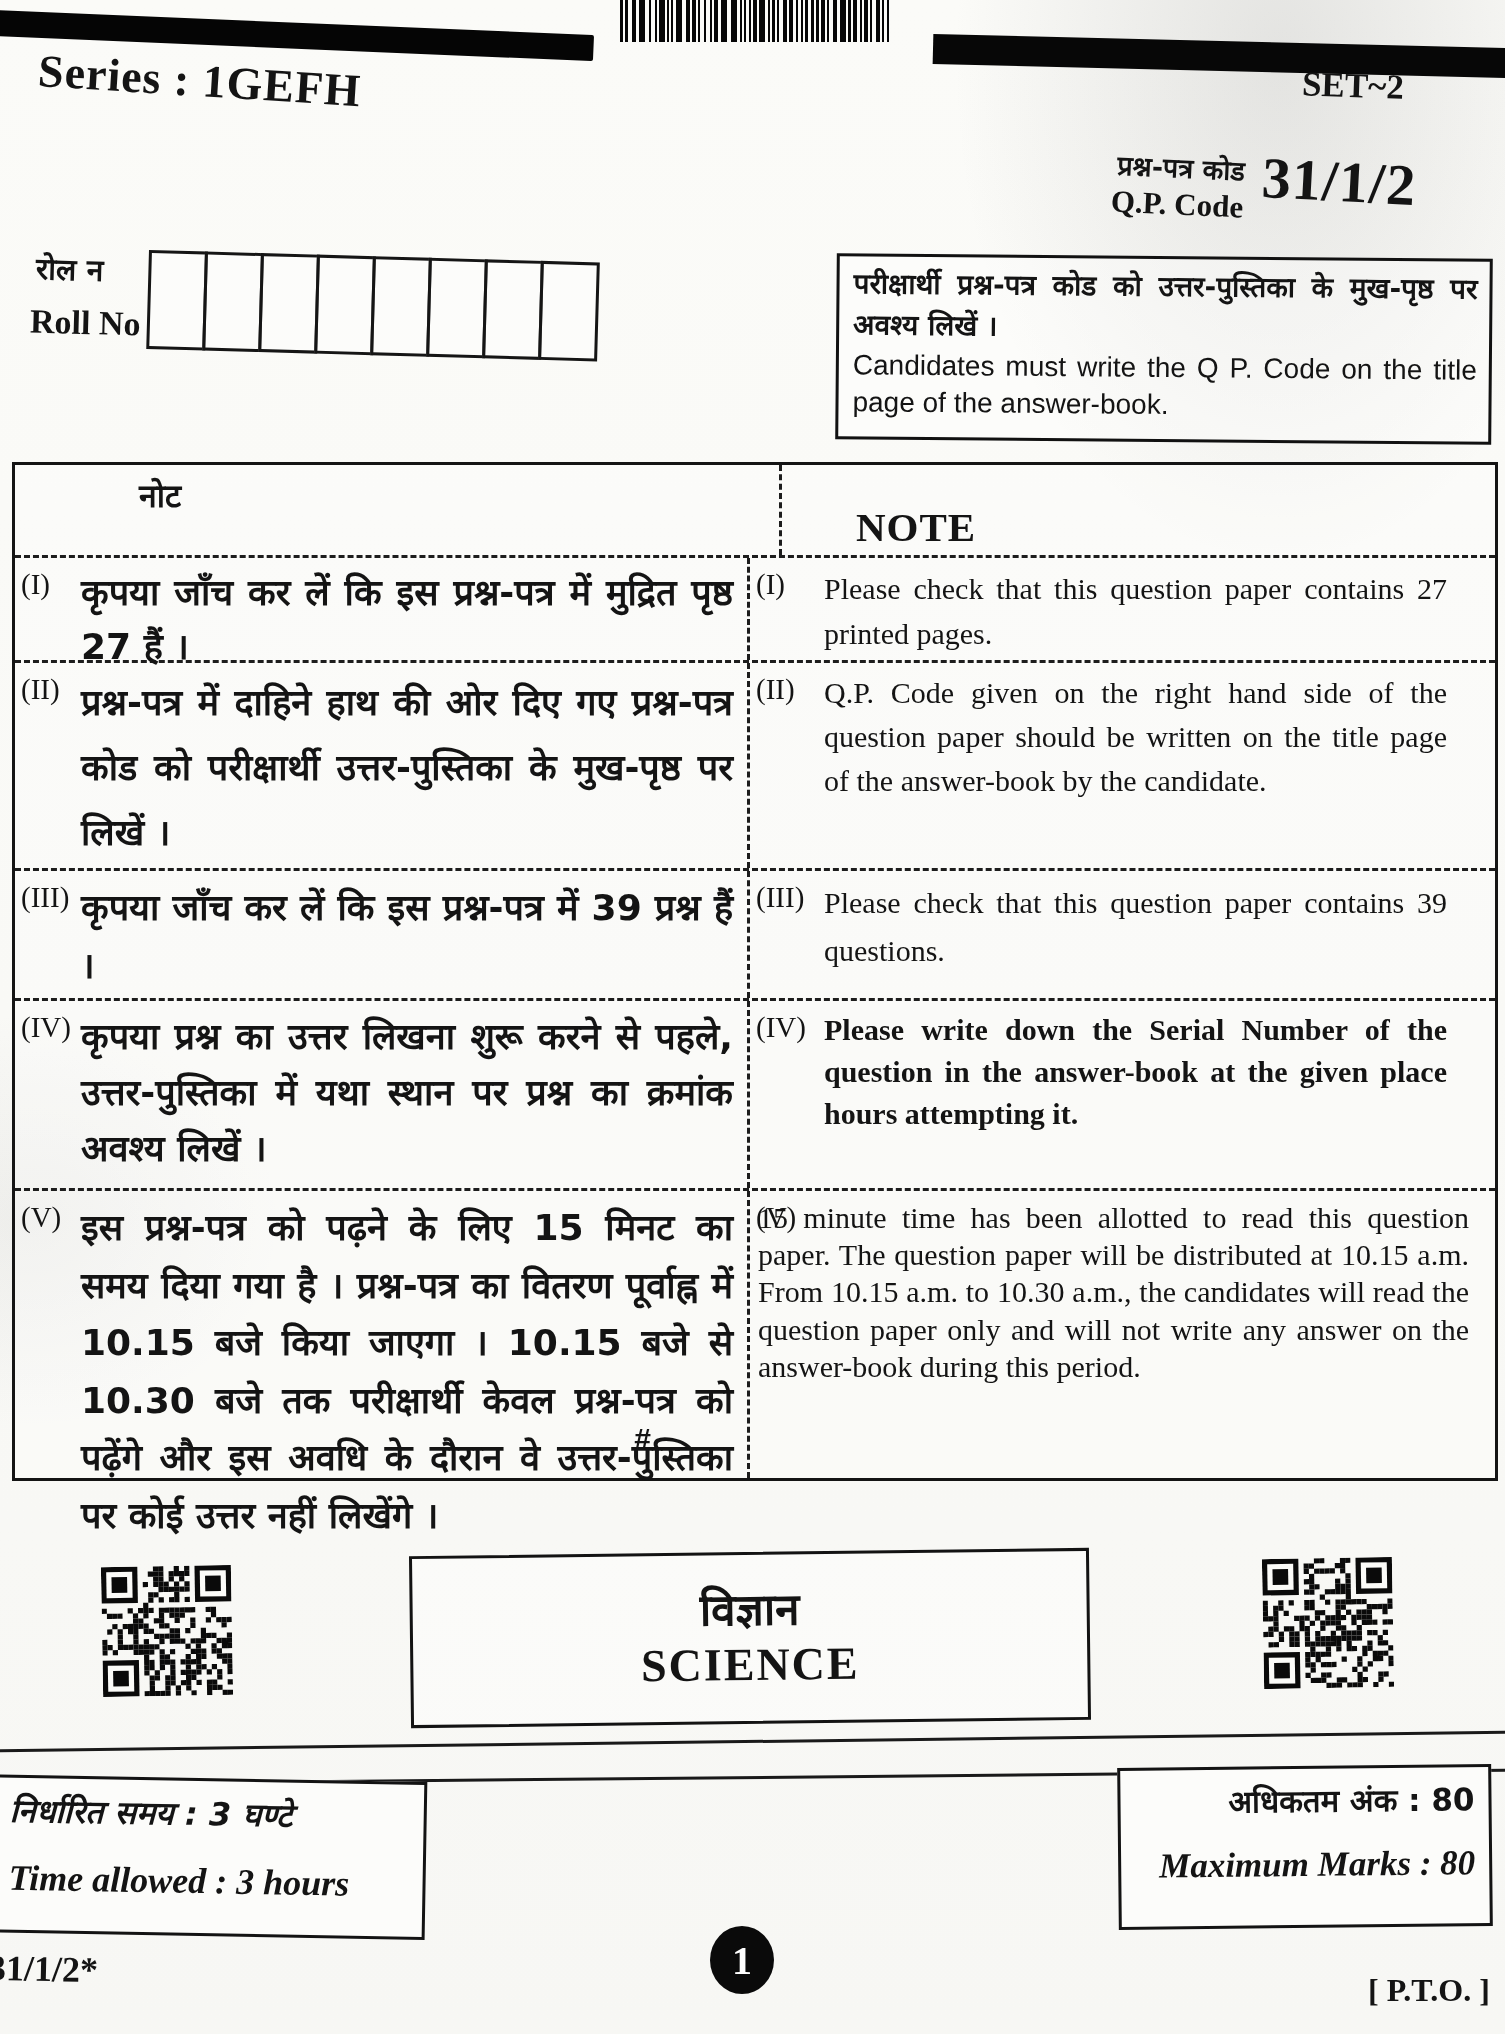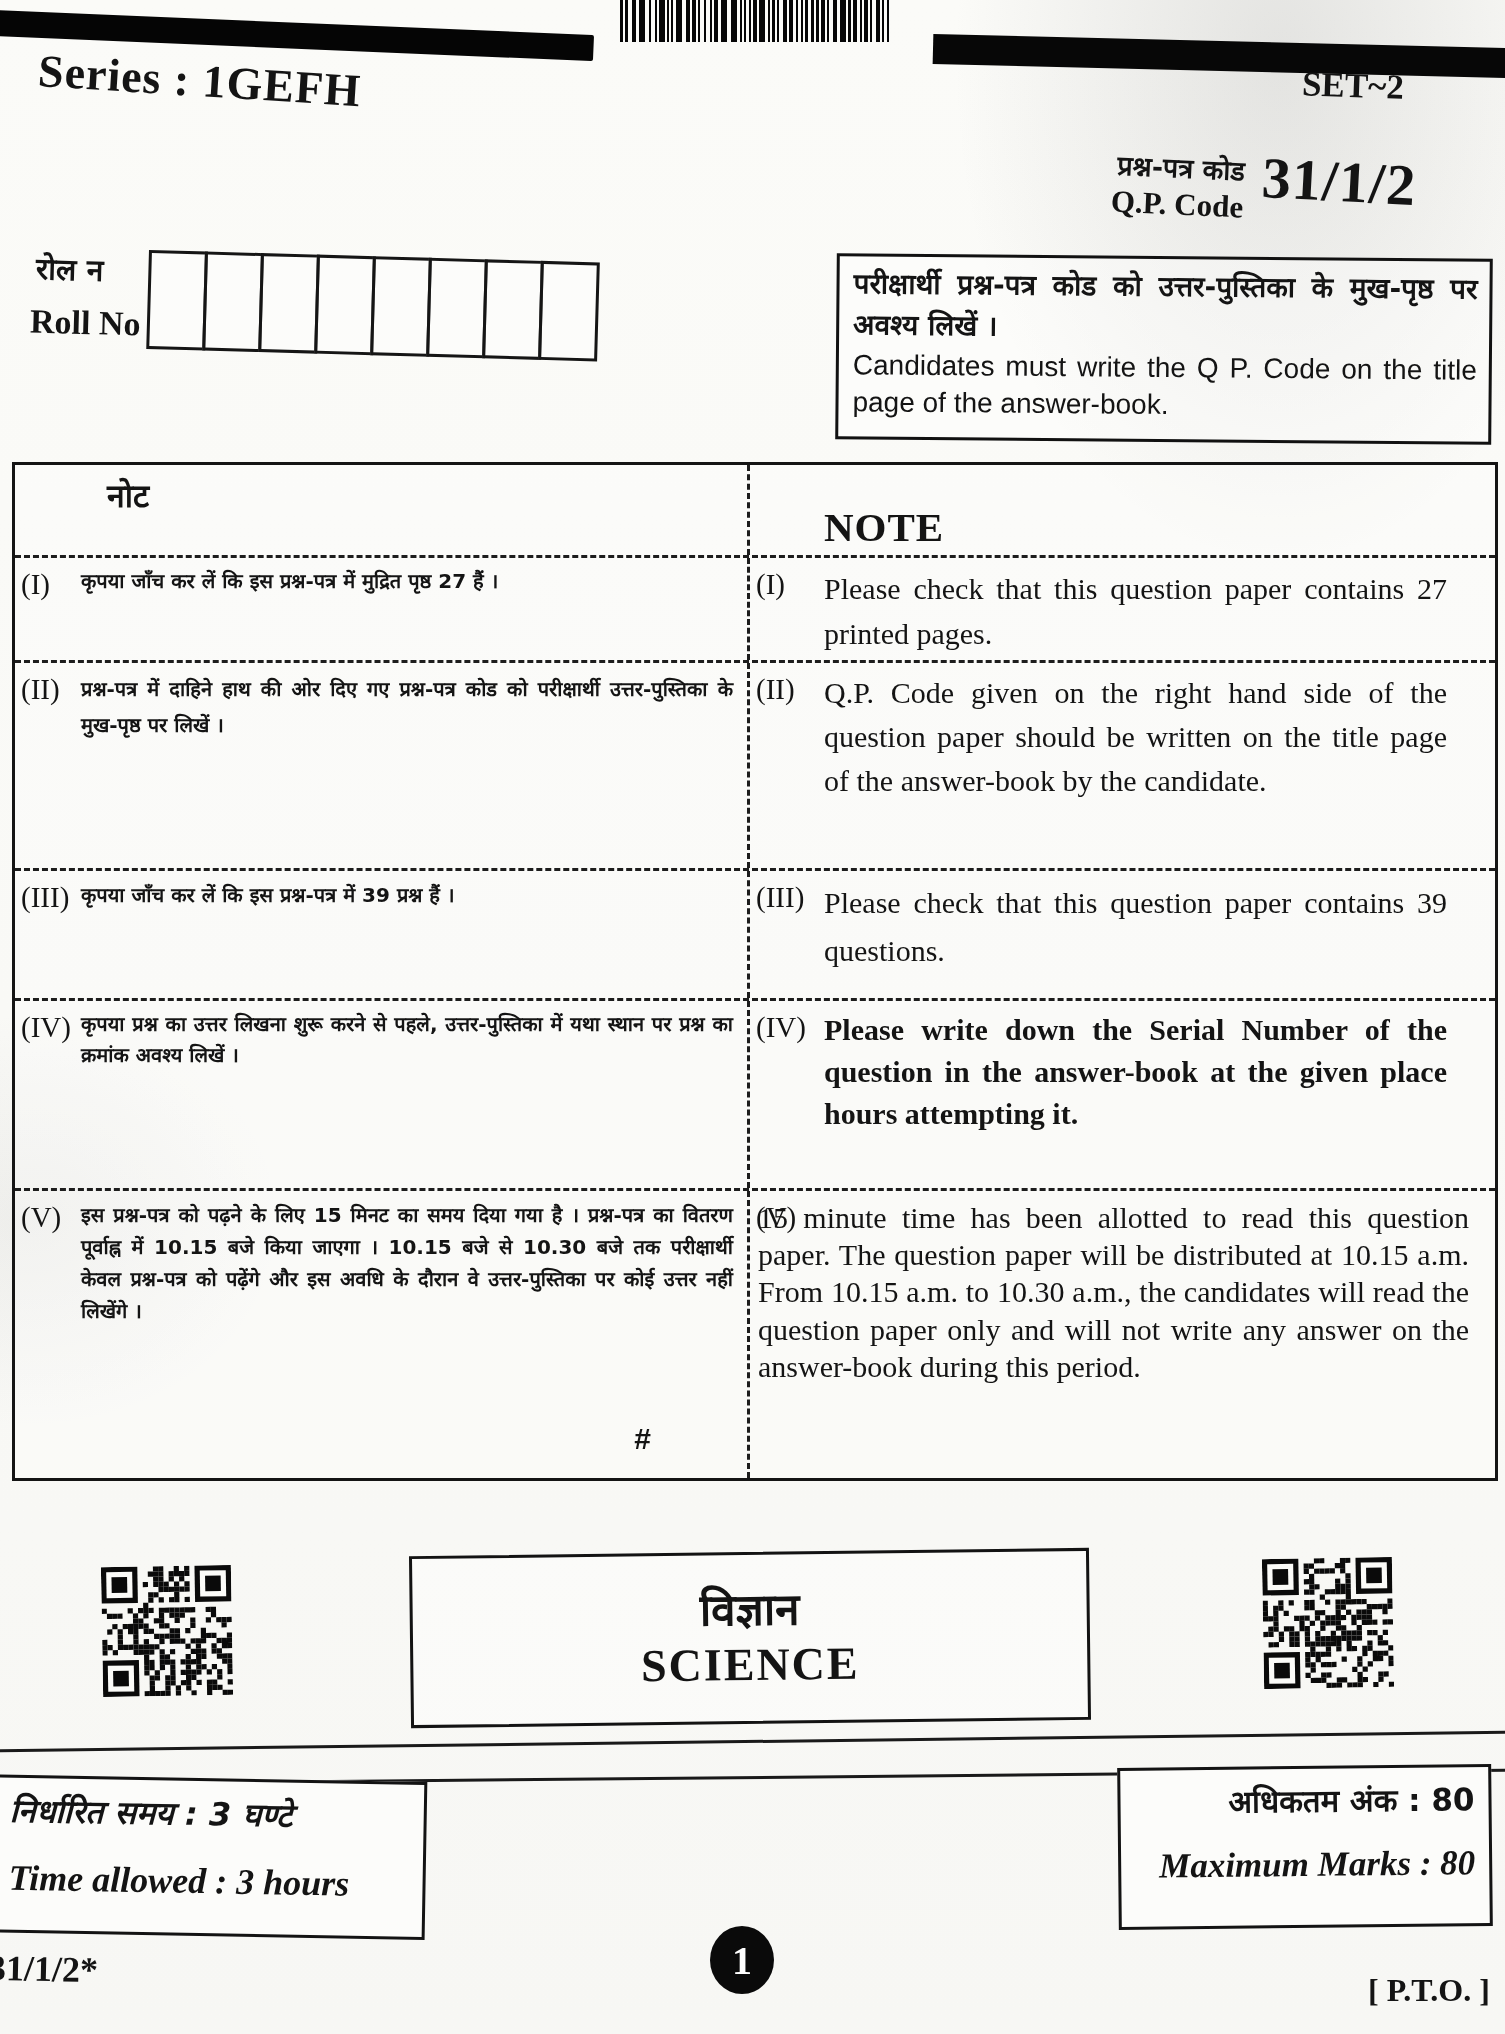--- a/index.html
+++ b/index.html
@@ -40,23 +40,23 @@
   
   .note-table{left:12px; top:462px; width:1486px; border:3px solid #141414; box-sizing:border-box; background:rgba(255,255,255,.25);}
   .t-row{display:flex; box-sizing:border-box;}
   .t-row + .t-row{border-top:3px dashed #1d1d1d;}
   .cell{position:relative; box-sizing:border-box;}
   .cell-hi{width:732px;}
   .cell-en{flex:1; border-left:3px dashed #1d1d1d;}
   .rnum{position:absolute; left:6px; top:10px; font-size:29px;}
   .cell-hi .rnum{font-family:"Liberation Serif",serif;}
   .cell-hi .rtext{margin:8px 14px 0 66px; font-family:"DejaVu Sans",sans-serif; font-weight:600;
-    font-size:20px; text-align:justify;}
+    font-size:36px; text-align:justify;}
   .cell-en .rtext{margin:8px 48px 0 74px; font-size:30px; text-align:justify; line-height:1.45;}
-  .row-hdr{height:90px;}
+  .row-hdr{height:90px;padding-left:32px;}
   .row-1{height:105px;}  .row-1 .rtext{line-height:1.5;}
   .row-2{height:208px;}  .row-2 .cell-hi .rtext{line-height:1.8;} .row-2 .cell-en .rtext{line-height:1.47;}
   .row-3{height:130px;}  .row-3 .rtext{line-height:1.6;}
   .row-4{height:190px;}  .row-4 .rtext{font-weight:700; line-height:1.55;} .row-4 .cell-en .rtext{line-height:1.4;}
   .row-5{height:290px;}  .row-5 .cell-hi .rtext{line-height:1.6;} .row-5 .cell-en .rtext{line-height:1.24; margin-right:26px;margin-left:8px;}
   .hdr-hi{margin:8px 0 0 92px; font-family:"DejaVu Sans",sans-serif; font-weight:700; font-size:32px;}
   .hdr-en{margin:38px 0 0 74px; font-size:41px; font-weight:700; letter-spacing:1px;}
   .hash{position:absolute; right:96px; bottom:22px; font-family:"Liberation Sans",sans-serif; font-size:30px; font-weight:700;}
   
   .qr{width:130px; height:130px;}

